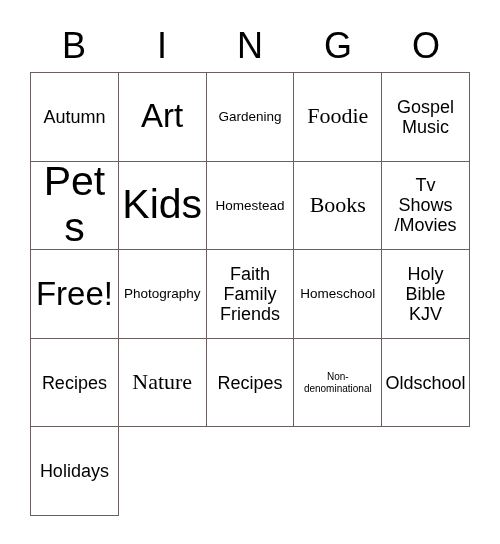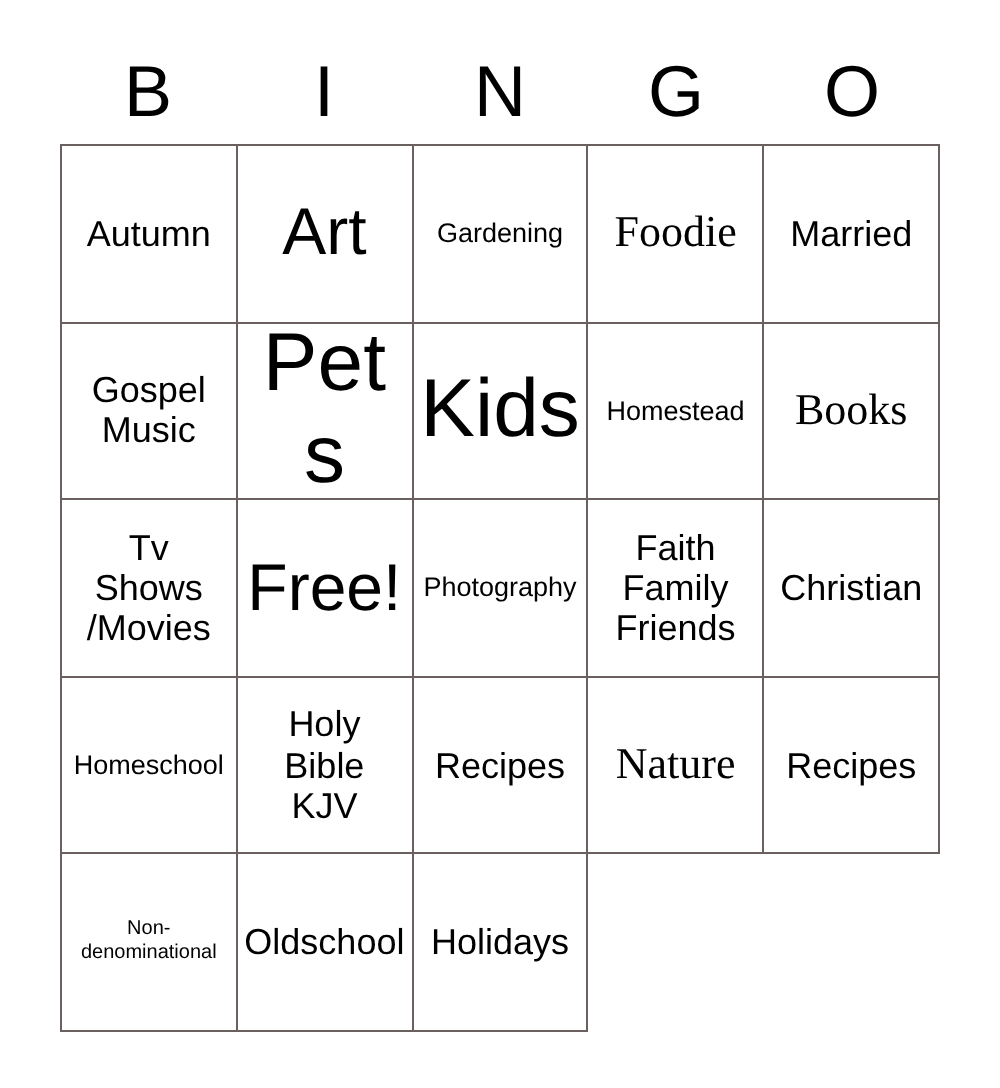--- a/index.html
+++ b/index.html
@@ -100,23 +100,20 @@
       </div>
     <div class="cell sz-xl">
         <span class="cell-text">Art</span>
       </div>
     <div class="cell sz-s">
         <span class="cell-text">Gardening</span>
       </div>
     <div class="cell sz-l">
         <span class="cell-text">Foodie</span>
       </div>
-    <div class="cell sz-m">
-        <span class="cell-text">Married</span>
-      </div>
 
     <div class="cell sz-m">
         <span class="cell-text">Gospel
 Music</span>
       </div>
     <div class="cell sz-xxl">
         <span class="cell-text">Pets</span>
       </div>
     <div class="cell sz-xxl">
         <span class="cell-text">Kids</span>
@@ -138,23 +135,20 @@
       </div>
     <div class="cell sz-s">
         <span class="cell-text">Photography</span>
       </div>
     <div class="cell sz-m">
         <span class="cell-text">Faith
 Family
 Friends</span>
       </div>
 
-    <div class="cell sz-m">
-        <span class="cell-text">Christian</span>
-      </div>
     <div class="cell sz-s">
         <span class="cell-text">Homeschool</span>
       </div>
     <div class="cell sz-m">
         <span class="cell-text">Holy
 Bible
 KJV</span>
       </div>
     <div class="cell sz-m">
         <span class="cell-text">Recipes</span>

